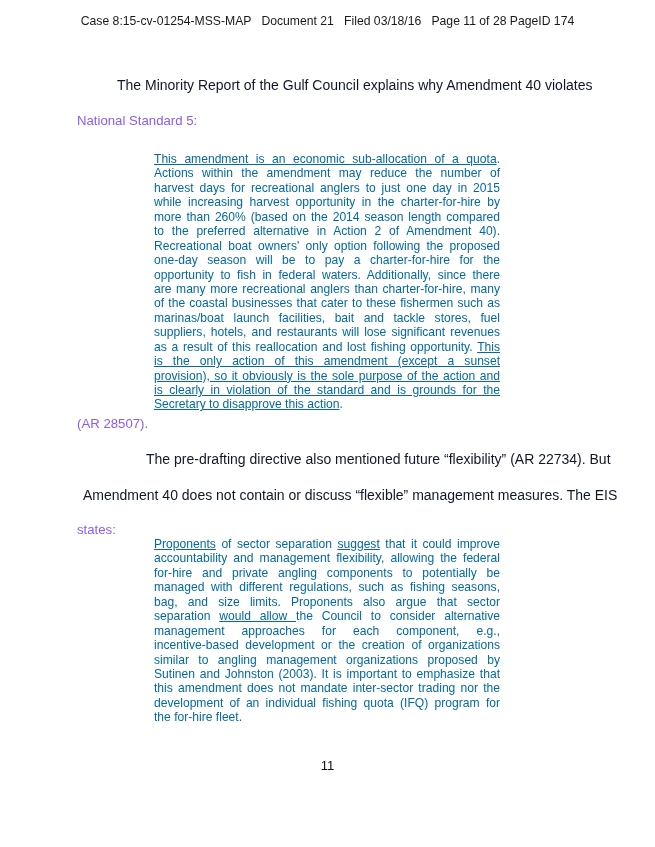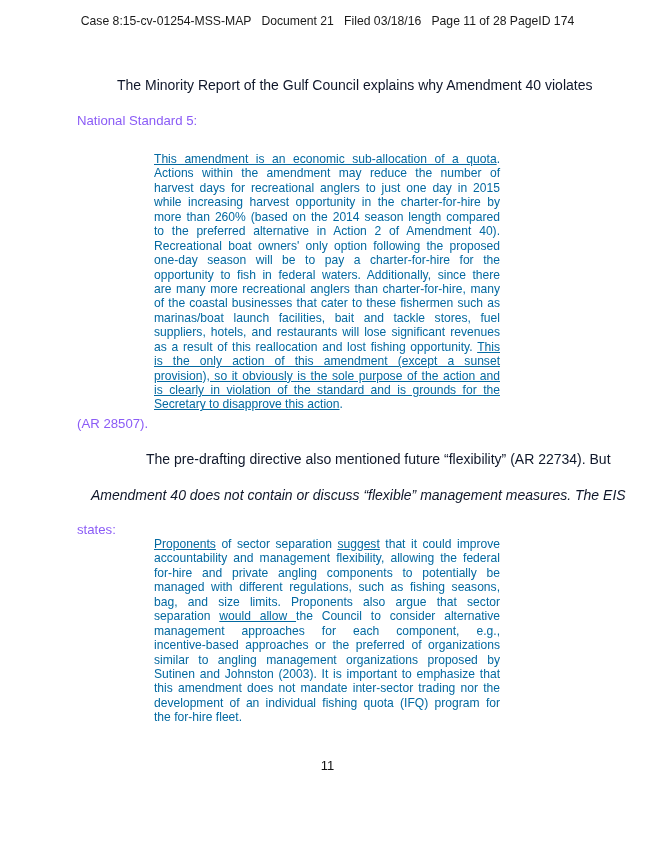--- a/index.html
+++ b/index.html
@@ -55,32 +55,32 @@
   <span class="qline"><span>as a result of this reallocation and lost fishing opportunity. </span><span class="u">This</span></span>
   <span class="qline u">is the only action of this amendment (except a sunset</span>
   <span class="qline u">provision), so it obviously is the sole purpose of the action and</span>
   <span class="qline u">is clearly in violation of the standard and is grounds for the</span>
   <span class="qline last"><span class="u">Secretary to disapprove this action</span><span>.</span></span>
 </div>
 
 <div class="line" style="top:416px; left:77px;">(AR 28507).</div>
 
 <div class="just" style="top:451px; left:117px; width:461px;margin-left:29px;">The pre-drafting directive also mentioned future “flexibility” (AR 22734). But</div>
-<div class="just" style="top:487px; left:91px; width:501px;font-style:italic;">Amendment 40 does not contain or discuss “flexible” management measures.  The EIS</div>
+<div class="just" style="top:487px; left:83px; width:501px;">Amendment 40 does not contain or discuss “flexible” management measures.  The EIS</div>
 <div class="line" style="top:522px; left:77px;">states:</div>
 
 <div class="quote" style="top:537px;">
   <span class="qline"><span class="u">Proponents</span><span> of sector separation </span><span class="u">suggest</span><span> that it could improve</span></span>
   <span class="qline">accountability and management flexibility, allowing the federal</span>
   <span class="qline">for-hire and private angling components to potentially be</span>
   <span class="qline">managed with different regulations, such as fishing seasons,</span>
   <span class="qline">bag, and size limits. Proponents also argue that sector</span>
   <span class="qline"><span>separation </span><span class="u">would allow </span><span>the Council to consider alternative</span></span>
   <span class="qline">management approaches for each component, e.g.,</span>
-  <span class="qline">incentive-based approaches or the preferred of organizations</span>
+  <span class="qline">incentive-based development or the creation of organizations</span>
   <span class="qline">similar to angling management organizations proposed by</span>
   <span class="qline">Sutinen and Johnston (2003). It is important to emphasize that</span>
   <span class="qline">this amendment does not mandate inter-sector trading nor the</span>
   <span class="qline">development of an individual fishing quota (IFQ) program for</span>
   <span class="qline last">the for-hire fleet.</span>
 </div>
 
 <div class="pagenum">11</div>
 
 </body></html>

